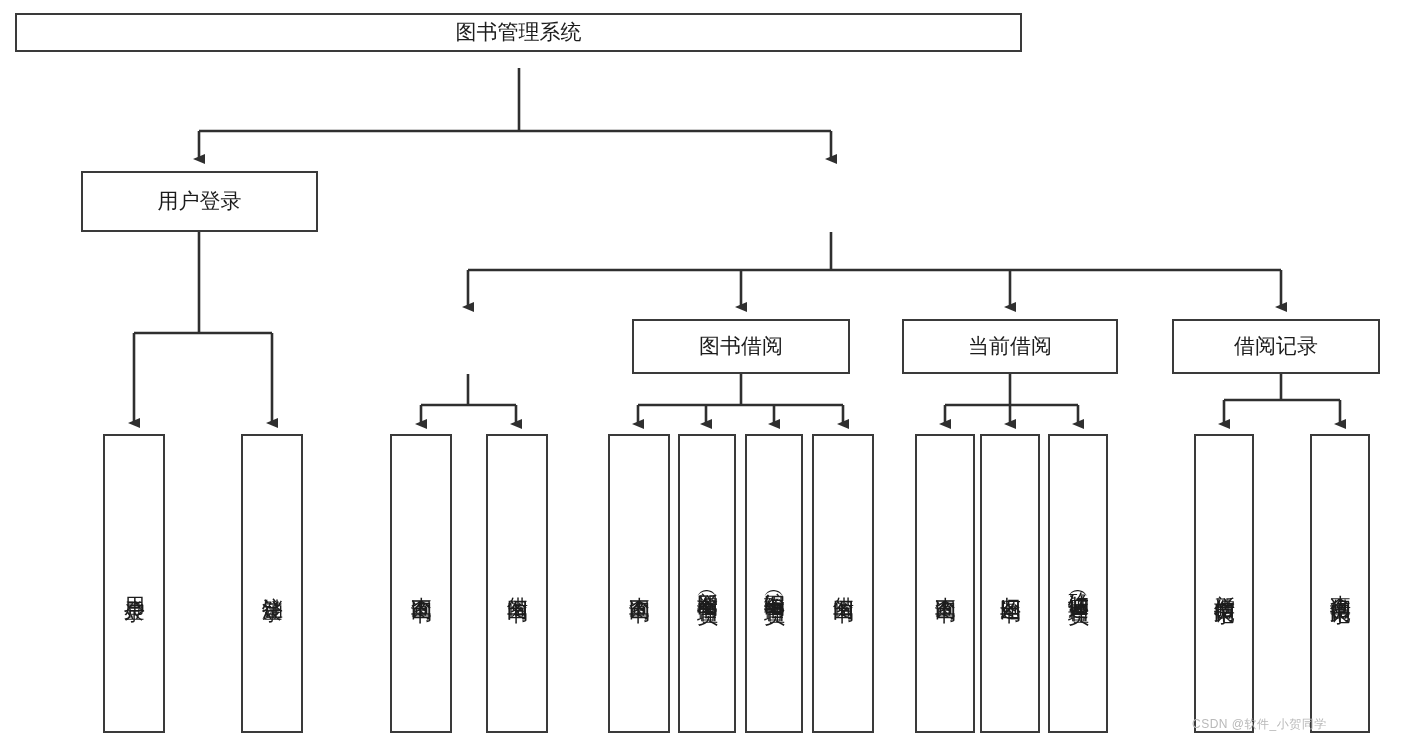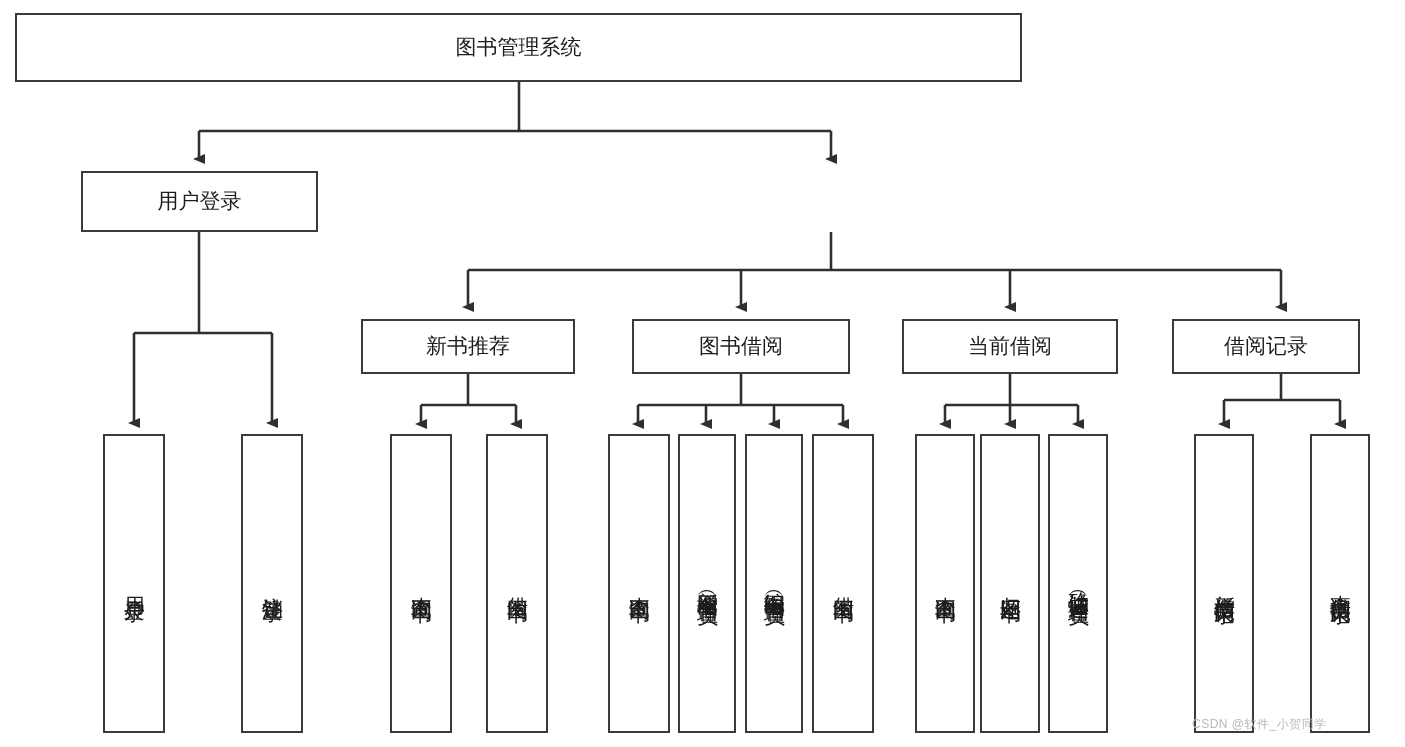--- a/index.html
+++ b/index.html
@@ -111,38 +111,35 @@
       <path d="M1010,405 L1010,424" marker-end="url(#arrow)"></path>
       <path d="M1078,405 L1078,424" marker-end="url(#arrow)"></path>
 
       <path d="M1281,374 L1281,400"></path>
       <path d="M1224,400 L1340,400"></path>
       <path d="M1224,400 L1224,424" marker-end="url(#arrow)"></path>
       <path d="M1340,400 L1340,424" marker-end="url(#arrow)"></path>
     </g>
   </svg>
 
-  <div class="node horiz" style="left:15px; top:13px; width:1007px; height:69px;">
+  <div class="node horiz" style="left:15px; top:13px; width:1007px; height:39px;">
     <span class="label">图书管理系统</span>
   </div>
 
   <div class="node horiz" style="left:81px; top:171px; width:237px; height:61px;">
     <span class="label">用户登录</span>
   </div>
 
-  <div class="node horiz" style="left:361px; top:319px; width:214px; height:55px;">
-    <span class="label">新书推荐</span>
-  </div>
   <div class="node horiz" style="left:902px; top:319px; width:216px; height:55px;">
     <span class="label">当前借阅</span>
   </div>
   <div class="node horiz" style="left:632px; top:319px; width:218px; height:55px;">
     <span class="label">图书借阅</span>
   </div>
-  <div class="node horiz" style="left:1172px; top:319px; width:188px; height:55px;">
+  <div class="node horiz" style="left:1172px; top:319px; width:208px; height:55px;">
     <span class="label">借阅记录</span>
   </div>
 
   <div class="node vert" style="left:103px; top:434px; width:62px; height:299px;">
     <span class="label">用户登录</span>
   </div>
   <div class="node vert" style="left:241px; top:434px; width:62px; height:299px;">
     <span class="label">注销登录</span>
   </div>
 

